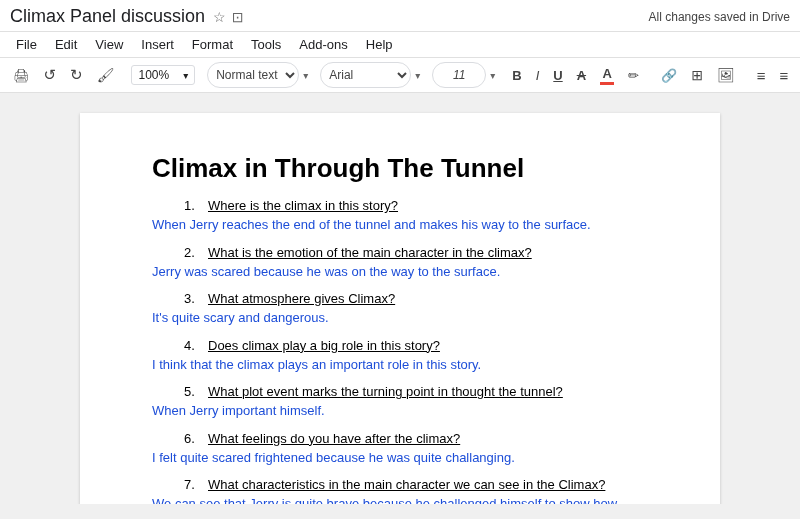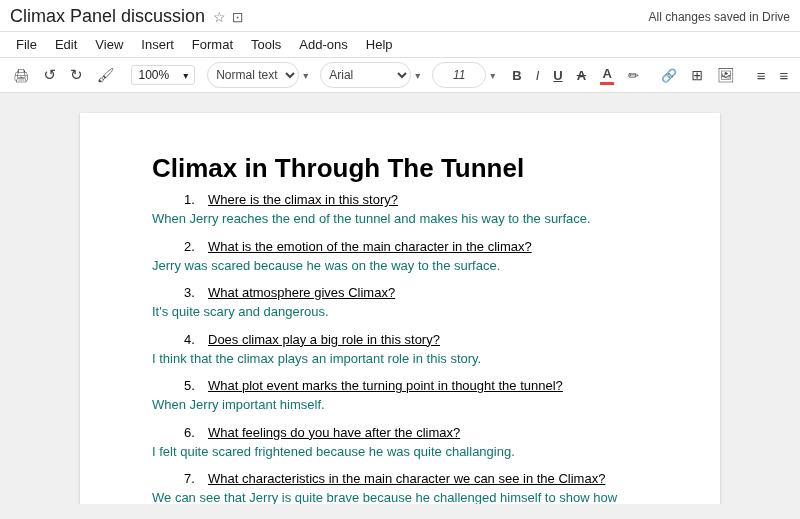--- a/index.html
+++ b/index.html
@@ -104,21 +104,21 @@
       width: 640px;
       min-height: 700px;
       padding: 40px 72px 40px 72px;
       box-shadow: 0 1px 3px rgba(0,0,0,0.2);
     }
 
     .doc-title-heading {
       font-size: 26px;
       font-weight: bold;
       font-family: Arial, sans-serif;
-      margin-bottom: 8px;
+      margin-bottom: 14px;
       color: #000;
     }
 
     .qa-item {
       margin-bottom: 10px;
     }
     .qa-question {
       display: flex;
       align-items: baseline;
       gap: 4px;
@@ -132,21 +132,21 @@
       min-width: 20px;
     }
     .qa-question-text {
       text-decoration: underline;
       font-family: Arial, sans-serif;
       font-size: 13px;
     }
     .qa-answer {
       font-family: Arial, sans-serif;
       font-size: 13px;
-      color: #0f766e;
+      color: #1d4ed8;
       line-height: 1.5;
       margin-left: 0;
     }
   </style>
 </head>
 <body>
 
 <div id="title-bar">
   <span class="doc-title">Climax Panel discussion</span>
   <div class="title-icons">

